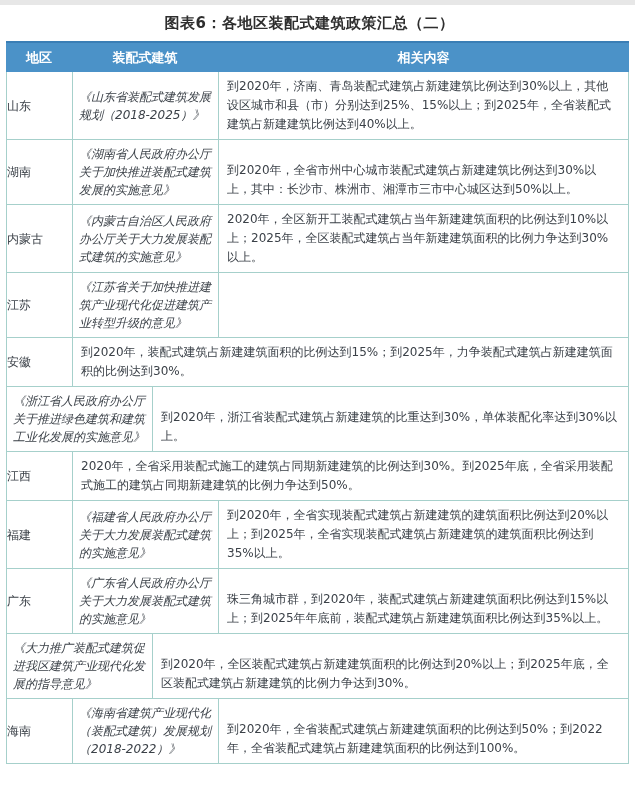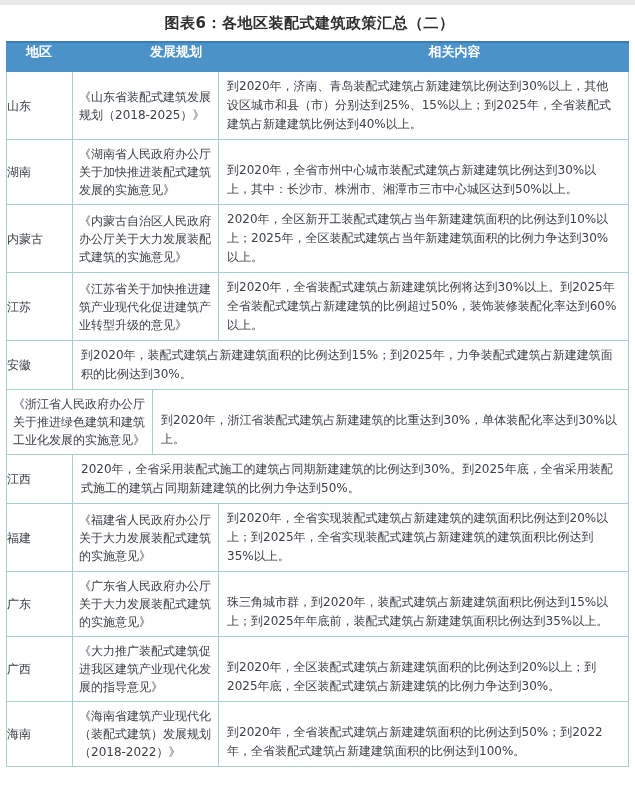--- a/index.html
+++ b/index.html
@@ -20,21 +20,21 @@
   }
   .top-strip { width: 635px; height: 5px; background: var(--strip); }
   .title {
     text-align: center; font-size: 15px; font-weight: bold;
     color: var(--title-text); padding: 9px 16px 8px 0; letter-spacing: 0.5px;
   }
   .table { margin: 0 auto; width: 623px; }
   .thead {
     display: flex; background: var(--header-bg);
     border-top: 2px solid var(--header-top);
-    height: 31px;  gap: 31px;
+    height: 31px; align-items: center;
   }
   .th {
     color: var(--header-text); font-size: 13px; font-weight: bold;
     text-align: center;
   }
   .th.col-region { width: 66px; }
   .th.col-policy { width: 146px; }
   .th.col-content { flex: 1; }
   .tbody {
     border-left: 1px solid var(--border);
@@ -43,37 +43,37 @@
   .row { display: flex; border-bottom: 1px solid var(--border); background: #fff; }
   .cell { font-size: 12px; color: var(--body-text); }
   .region-cell {
     width: 66px; border-right: 1px solid var(--border);
     display: flex; align-items: center; justify-content: flex-start;
     line-height: 18px; text-align: center; flex-shrink: 0;
   }
   .policy-cell {
     width: 146px; border-right: 1px solid var(--border);
     display: flex; align-items: center; padding: 5px 6px;
-    line-height: 18px; flex-shrink: 0;
+    line-height: 18px; flex-shrink: 0; font-style: italic;
   }
   .content-cell {
     flex: 1; display: flex; align-items: flex-end;
     padding: 5px 8px 5px 8px; line-height: 19px;
   }
 </style>
 </head>
 <body>
 
 <div class="page">
   <div class="top-strip"></div>
   <div class="title">图表6：各地区装配式建筑政策汇总（二）</div>
   <div class="table">
     <div class="thead">
       <div class="th col-region">地区</div>
-      <div class="th col-policy">发展规划</div>
+      <div class="th col-policy">装配式建筑</div>
       <div class="th col-content">相关内容</div>
     </div>
     <div class="tbody" id="tbody">
         <div class="row">
           <div class="cell region-cell">
             <span>山东</span>
           </div>
           <div class="cell policy-cell">
             <span>《山东省装配式建筑发展规划（2018-2025）》</span>
           </div>
@@ -102,23 +102,20 @@
           <div class="cell content-cell">
             <span>2020年，全区新开工装配式建筑占当年新建建筑面积的比例达到10%以上；2025年，全区装配式建筑占当年新建建筑面积的比例力争达到30%以上。</span>
           </div>
         </div>
         <div class="row">
           <div class="cell region-cell">
             <span>江苏</span>
           </div>
           <div class="cell policy-cell">
             <span>《江苏省关于加快推进建筑产业现代化促进建筑产业转型升级的意见》</span>
-          </div>
-          <div class="cell content-cell">
-            <span>到2020年，全省装配式建筑占新建建筑比例将达到30%以上。到2025年全省装配式建筑占新建建筑的比例超过50%，装饰装修装配化率达到60%以上。</span>
           </div>
         </div>
         <div class="row">
           <div class="cell region-cell">
             <span>安徽</span>
           </div>
           <div class="cell content-cell">
             <span>到2020年，装配式建筑占新建建筑面积的比例达到15%；到2025年，力争装配式建筑占新建建筑面积的比例达到30%。</span>
           </div>
         </div>
@@ -154,23 +151,20 @@
             <span>广东</span>
           </div>
           <div class="cell policy-cell">
             <span>《广东省人民政府办公厅关于大力发展装配式建筑的实施意见》</span>
           </div>
           <div class="cell content-cell">
             <span>珠三角城市群，到2020年，装配式建筑占新建建筑面积比例达到15%以上；到2025年年底前，装配式建筑占新建建筑面积比例达到35%以上。</span>
           </div>
         </div>
         <div class="row">
-          <div class="cell region-cell">
-            <span>广西</span>
-          </div>
           <div class="cell policy-cell">
             <span>《大力推广装配式建筑促进我区建筑产业现代化发展的指导意见》</span>
           </div>
           <div class="cell content-cell">
             <span>到2020年，全区装配式建筑占新建建筑面积的比例达到20%以上；到2025年底，全区装配式建筑占新建建筑的比例力争达到30%。</span>
           </div>
         </div>
         <div class="row">
           <div class="cell region-cell">
             <span>海南</span>

